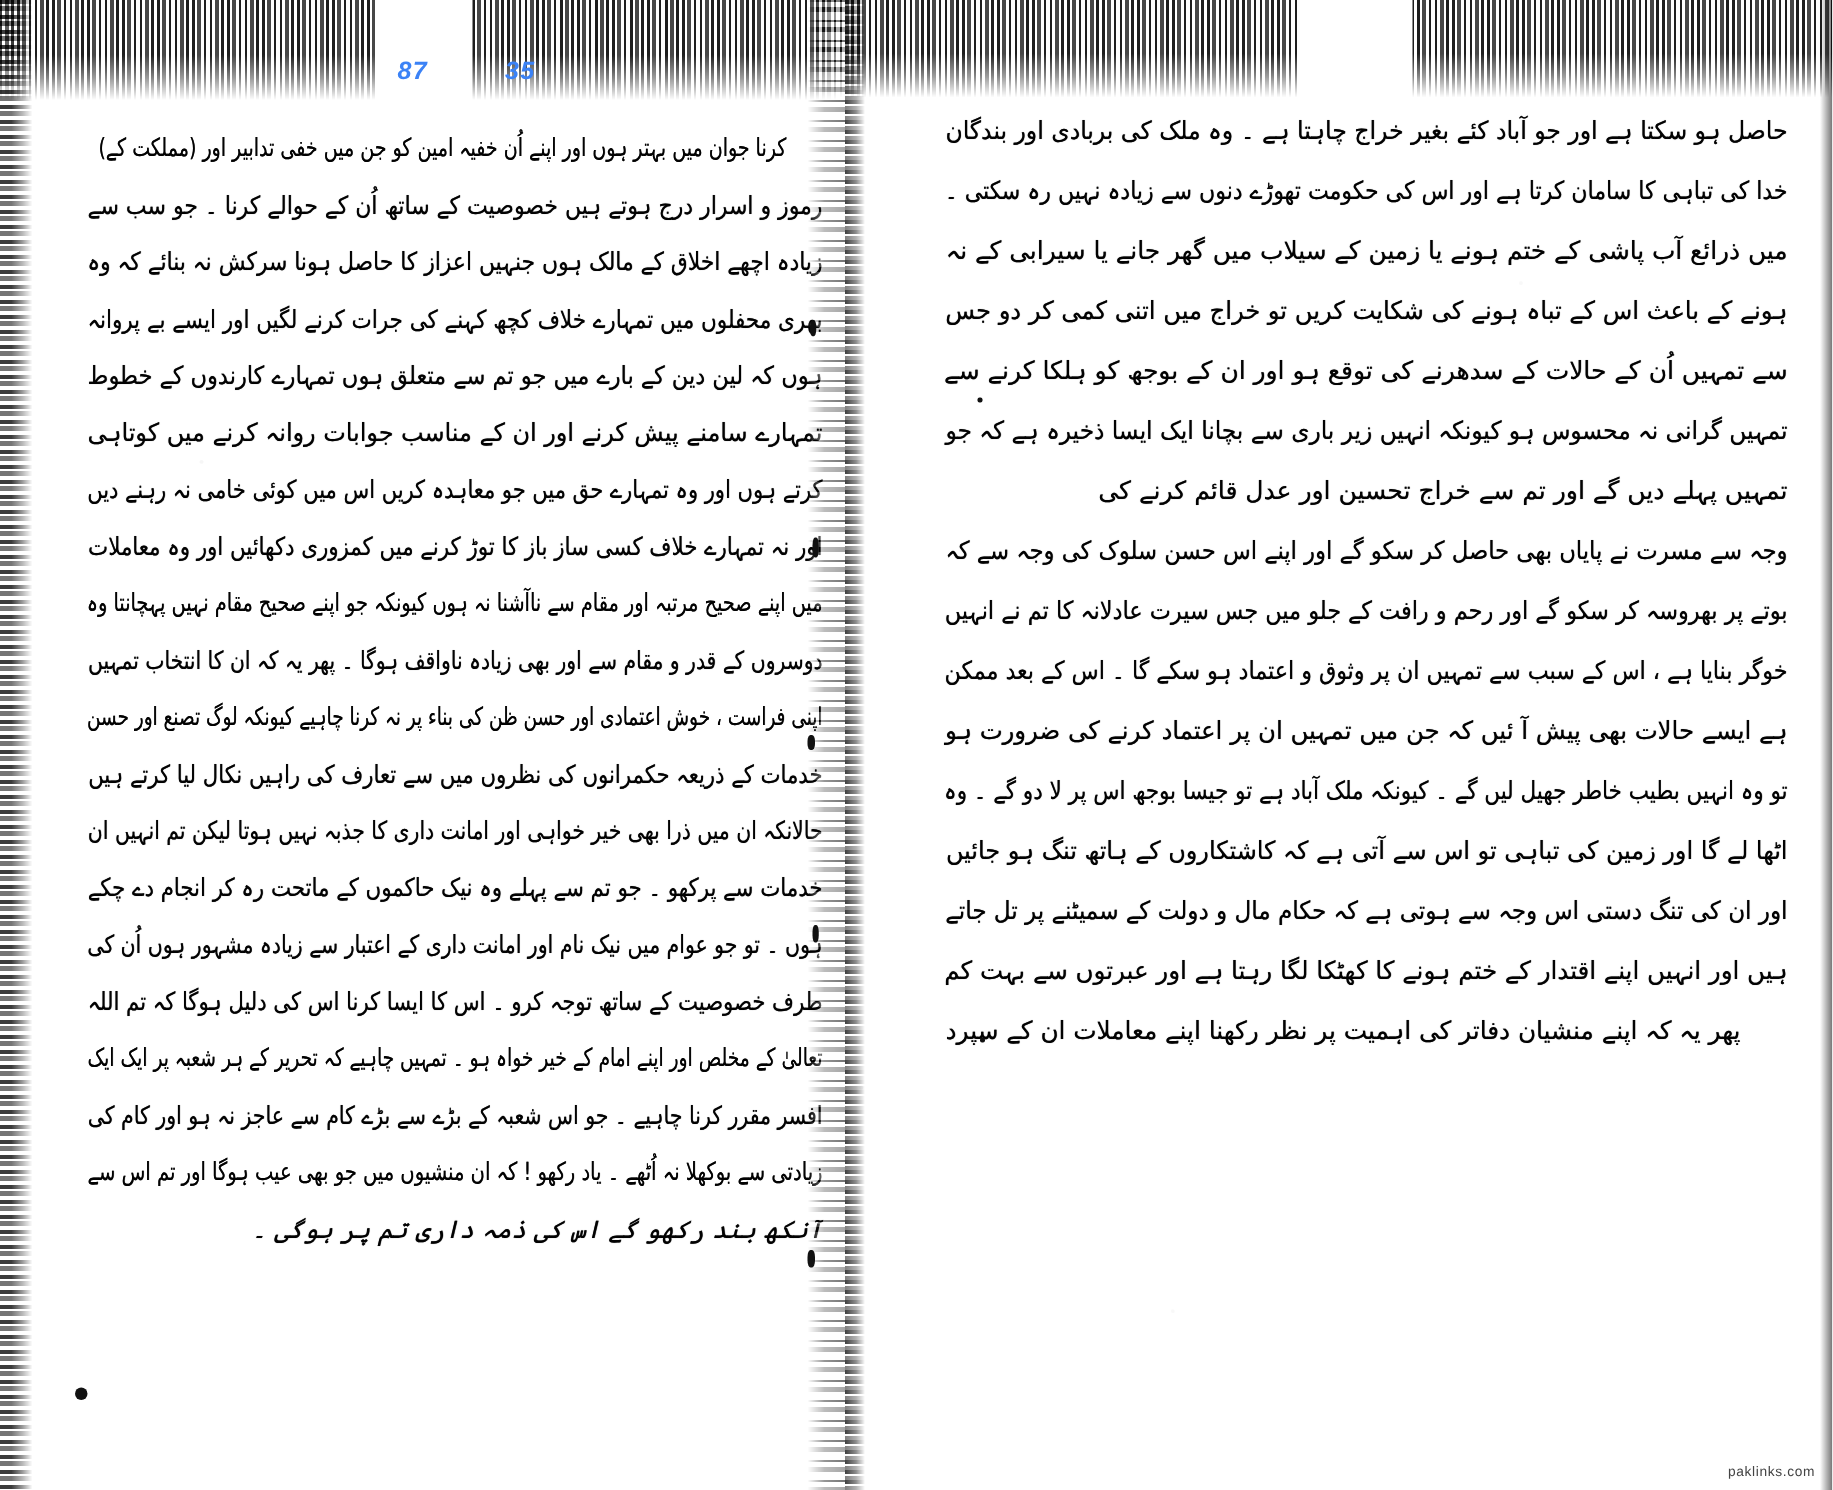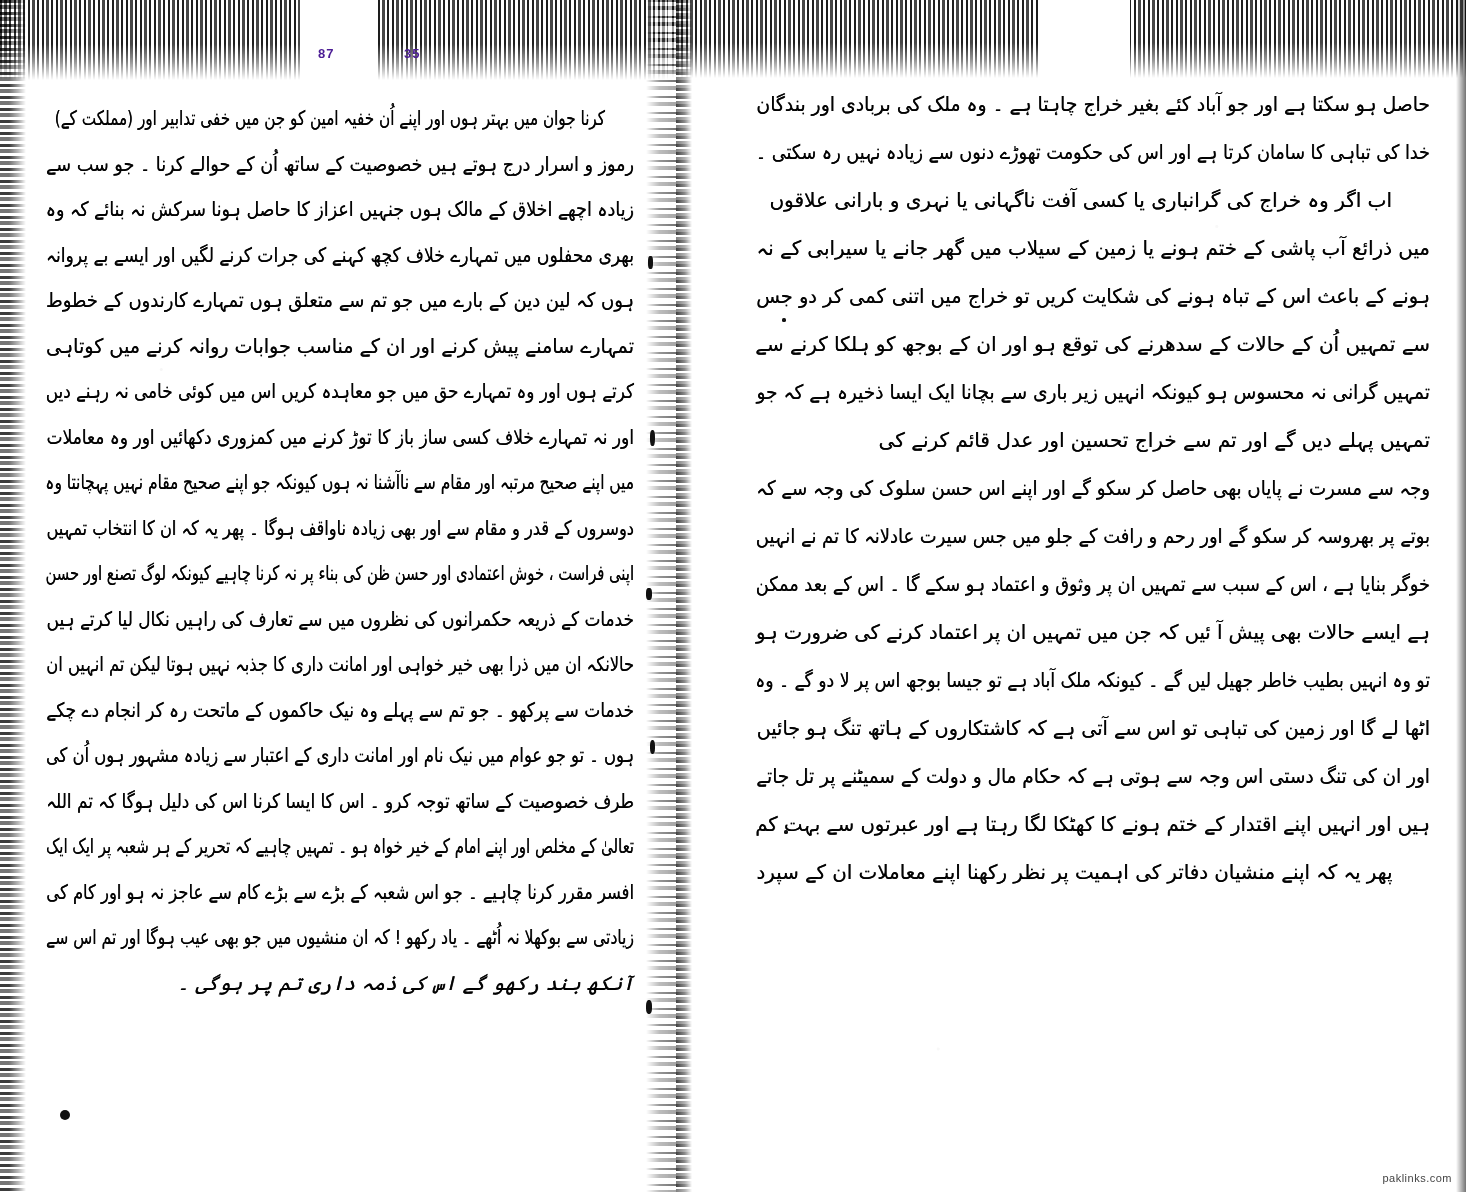--- a/index.html
+++ b/index.html
@@ -37,21 +37,21 @@
     opacity: .75;
   }
 
   
   .page {
     position: absolute;
     top: 0;
     bottom: 0;
     background: #ffffff;
   }
-  .page-left  { left: 0px;   width: 668px; }
+  .page-left  { left: 0px;   width: 668px; padding-left: 24px; }
   .page-right { left: 672px; width: 794px; }
 
   
   .topbar {
     position: absolute;
     top: 0;
     left: 0;
     right: 0;
     height: 84px;
     background:
@@ -75,24 +75,25 @@
     height: 86px;
     background: #ffffff;
   }
   .page-left  .topbar-gap { left: 300px; width: 78px; }
   .page-right .topbar-gap { left: 1040px - 672px; width: 86px; }
 
   .folio {
     position: absolute;
     top: 46px;
     font-family: "Liberation Sans", sans-serif;
-    font-size: 13px;
+    font-size: 20px;
     font-weight: 700;
-    color: #4c1d95;
+    color: #3b82f6;
     letter-spacing: 1px;
+    font-style: italic;
   }
   .folio-left  { left: 318px; }
   .folio-right { left: 404px; }
 
   
   .spine-left {
     position: absolute;
     top: 0;
     left: 0;
     width: 26px;
@@ -234,21 +235,20 @@
     </div>
     <div class="spine-left"></div>
   </div>
 
   <div class="page page-right">
     <div class="topbar"></div>
     <div class="topbar-gap" style="left:368px;width:90px"></div>
     <div class="body">
       <span class="line" style="transform: scaleX(0.941);">حاصل ہو سکتا ہے اور جو آباد کئے بغیر خراج چاہتا ہے ۔ وہ ملک کی بربادی اور بندگان</span>
       <span class="line" style="transform: scaleX(0.882);">خدا کی تباہی کا سامان کرتا ہے اور اس کی حکومت تھوڑے دنوں سے زیادہ نہیں رہ سکتی ۔</span>
-      <span class="line indent" style="transform: scaleX(1);">اب اگر وہ خراج کی گرانباری یا کسی آفت ناگہانی یا نہری و بارانی علاقوں</span>
       <span class="line" style="transform: scaleX(0.991);">میں ذرائع آب پاشی کے ختم ہونے یا زمین کے سیلاب میں گھر جانے یا سیرابی کے نہ</span>
       <span class="line" style="transform: scaleX(0.967);">ہونے کے باعث اس کے تباہ ہونے کی شکایت کریں تو خراج میں اتنی کمی کر دو جس</span>
       <span class="line" style="transform: scaleX(0.996);">سے تمہیں اُن کے حالات کے سدھرنے کی توقع ہو اور ان کے بوجھ کو ہلکا کرنے سے</span>
       <span class="line" style="transform: scaleX(0.931);">تمہیں گرانی نہ محسوس ہو کیونکہ انہیں زیر باری سے بچانا ایک ایسا ذخیرہ ہے کہ جو</span>
       <span class="line" style="transform: scaleX(1);">تمہیں پہلے دیں گے اور تم سے خراج تحسین اور عدل قائم کرنے کی</span>
       <span class="line" style="transform: scaleX(0.907);">وجہ سے مسرت نے پایاں بھی حاصل کر سکو گے اور اپنے اس حسن سلوک کی وجہ سے کہ</span>
       <span class="line" style="transform: scaleX(0.895);">بوتے پر بھروسہ کر سکو گے اور رحم و رافت کے جلو میں جس سیرت عادلانہ کا تم نے انہیں</span>
       <span class="line" style="transform: scaleX(0.887);">خوگر بنایا ہے ، اس کے سبب سے تمہیں ان پر وثوق و اعتماد ہو سکے گا ۔ اس کے بعد ممکن</span>
       <span class="line" style="transform: scaleX(0.974);">ہے ایسے حالات بھی پیش آ ئیں کہ جن میں تمہیں ان پر اعتماد کرنے کی ضرورت ہو</span>
       <span class="line" style="transform: scaleX(0.858);">تو وہ انہیں بطیب خاطر جھیل لیں گے ۔ کیونکہ ملک آباد ہے تو جیسا بوجھ اس پر لا دو گے ۔ وہ</span>

